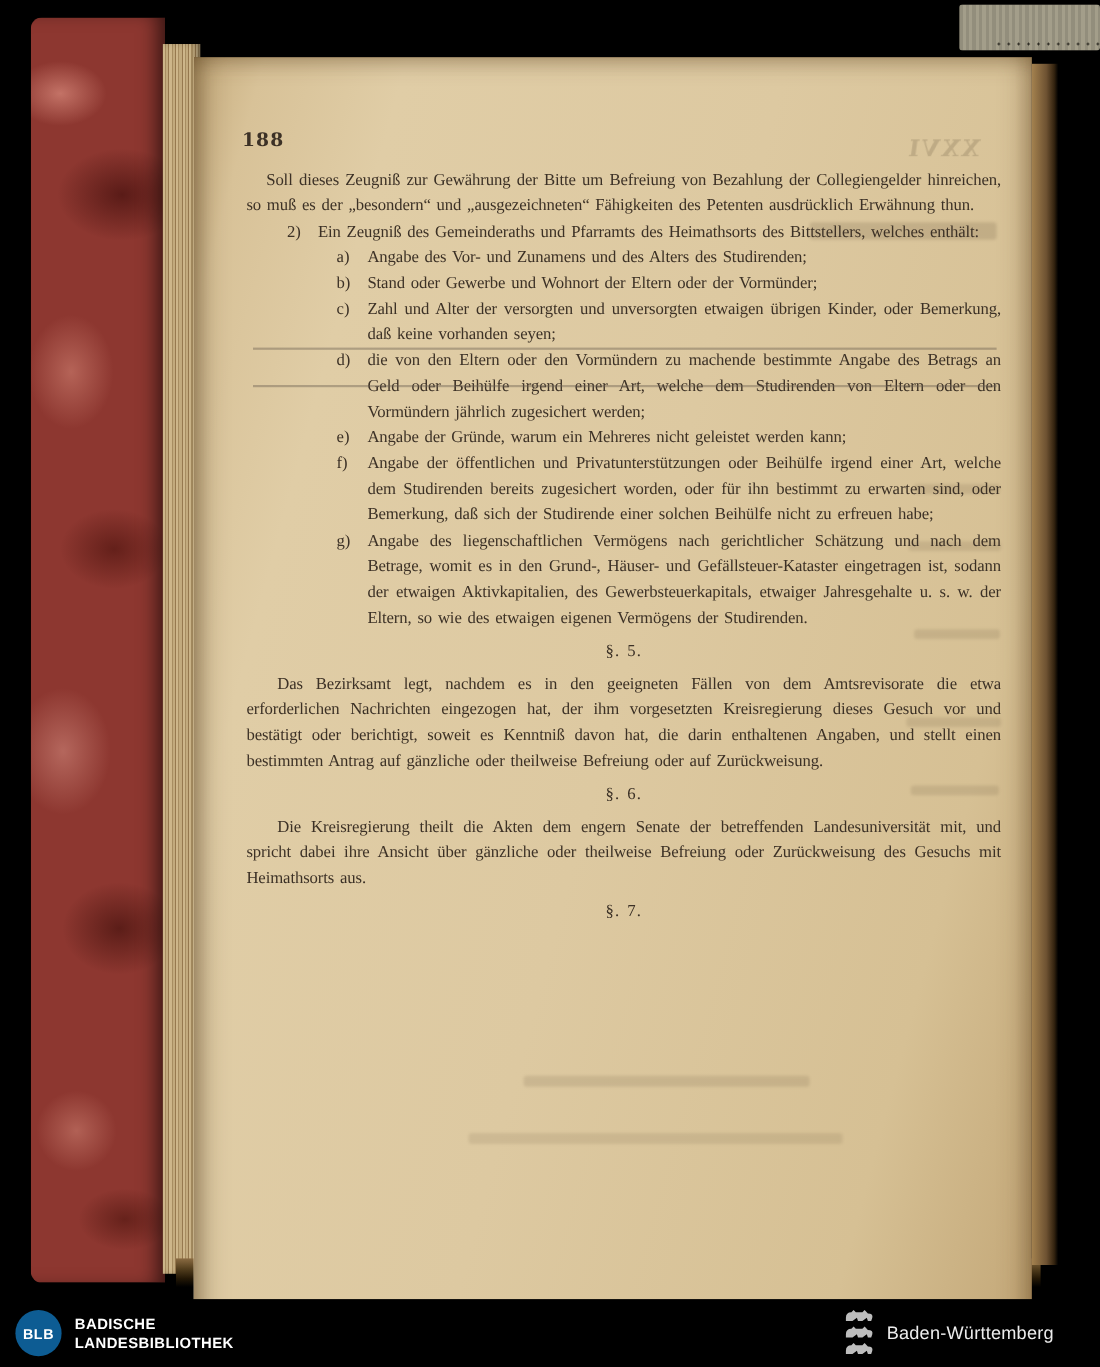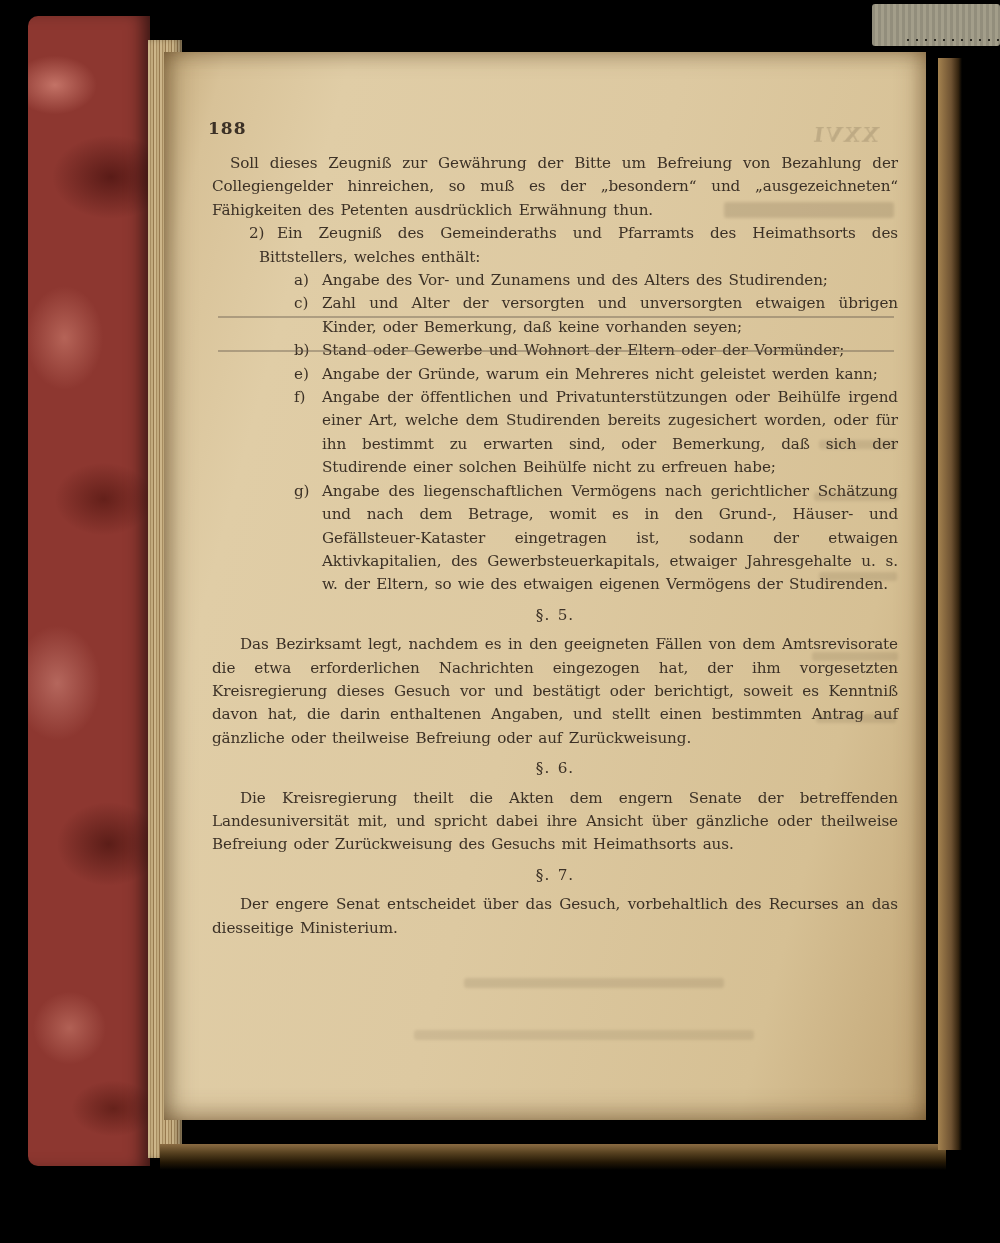--- a/index.html
+++ b/index.html
@@ -53,21 +53,21 @@
   }
 
   
   .page-right-edge{
     position:absolute;left:938px;top:58px;width:24px;height:1092px;
     background:linear-gradient(90deg,#a4824f 0%,#6e5232 55%,#33230f 85%,#000 100%);
   }
 
   
   .page{
-    position:absolute;left:164px;top:52px;width:762px;height:1068px;
+    position:absolute;left:176px;top:52px;width:762px;height:1189px;
     background:linear-gradient(105deg,
       #c6ac7e 0%,#d8c298 6%,#e0cda6 18%,#ddc9a1 50%,#d6c094 82%,#c2a676 100%);
     box-shadow:
       inset 18px 0 26px -14px rgba(70,45,15,.55),
       inset -16px 0 24px -12px rgba(90,60,25,.5),
       inset 0 -18px 26px -14px rgba(90,60,25,.45),
       inset 0 14px 22px -12px rgba(90,60,25,.35);
   }
 
   .page-number{
@@ -98,21 +98,21 @@
   .rule{position:absolute;left:54px;width:676px;height:2px;background:rgba(105,92,78,.42);z-index:3;}
   .rule1{top:264px;}
   .rule2{top:298px;}
 
   
   .page-text{
     position:absolute;left:48px;top:100px;width:686px;z-index:2;
     font:15.2px/23.4px "DejaVu Serif",serif;color:#3c3126;
     text-align:justify;word-spacing:1.6px;letter-spacing:-0.1px;
   }
-  .page-text p{margin:0;}
+  .page-text p{margin:0;font-family:Liberation Serif, serif;}
   .p-intro1{margin-left:47px;text-indent:18px;}
   .p-intro2{margin-left:47px;text-indent:45px;}
   .p-item2{padding-left:47px;text-indent:-10px;}
   .p-sub{padding-left:110px;text-indent:-28px;}
   .si-label{display:inline-block;width:28px;text-indent:0;}
   .p-closing{padding-left:109px;text-indent:28px;margin-top:1px;}
   .p-heading{text-align:center;text-indent:0;margin:7px 0 6px 0 !important;letter-spacing:1px;}
   .p-section{text-indent:28px;}
 
   
@@ -159,33 +159,51 @@
     <div class="rule rule1"></div>
     <div class="rule rule2"></div>
 
     <div class="page-text">
 
       <p class="p-intro1">Soll dieses Zeugniß zur Gewährung der Bitte um Befreiung von Bezahlung der Collegiengelder hinreichen, so muß es der „besondern“ und „ausgezeichneten“ Fähigkeiten des Petenten ausdrücklich Erwähnung thun.</p>
 
       <p class="p-item2"><span class="si-label">2)</span><span>Ein Zeugniß des Gemeinderaths und Pfarramts des Heimathsorts des Bittstellers, welches enthält:</span></p>
 
       <p class="p-sub"><span class="si-label">a)</span><span>Angabe des Vor- und Zunamens und des Alters des Studirenden;</span></p>
+      <p class="p-sub"><span class="si-label">b)</span><span>Stand oder Gewerbe und Wohnort der Eltern oder der Vormünder;</span></p>
       <p class="p-sub"><span class="si-label">c)</span><span>Zahl und Alter der versorgten und unversorgten etwaigen übrigen Kinder, oder Bemerkung, daß keine vorhanden seyen;</span></p>
-      <p class="p-sub"><span class="si-label">b)</span><span>Stand oder Gewerbe und Wohnort der Eltern oder der Vormünder;</span></p>
+      <p class="p-sub"><span class="si-label">d)</span><span>die von den Eltern oder den Vormündern zu machende bestimmte Angabe des Betrags an Geld oder Beihülfe irgend einer Art, welche dem Studirenden von Eltern oder den Vormündern jährlich zugesichert werden;</span></p>
       <p class="p-sub"><span class="si-label">e)</span><span>Angabe der Gründe, warum ein Mehreres nicht geleistet werden kann;</span></p>
       <p class="p-sub"><span class="si-label">f)</span><span>Angabe der öffentlichen und Privatunterstützungen oder Beihülfe irgend einer Art, welche dem Studirenden bereits zugesichert worden, oder für ihn bestimmt zu erwarten sind, oder Bemerkung, daß sich der Studirende einer solchen Beihülfe nicht zu erfreuen habe;</span></p>
       <p class="p-sub"><span class="si-label">g)</span><span>Angabe des liegenschaftlichen Vermögens nach gerichtlicher Schätzung und nach dem Betrage, womit es in den Grund-, Häuser- und Gefällsteuer-Kataster eingetragen ist, sodann der etwaigen Aktivkapitalien, des Gewerbsteuerkapitals, etwaiger Jahresgehalte u. s. w. der Eltern, so wie des etwaigen eigenen Vermögens der Studirenden.</span></p>
 
 
       <p class="p-heading">§. 5.</p>
       <p class="p-section">Das Bezirksamt legt, nachdem es in den geeigneten Fällen von dem Amtsrevisorate die etwa erforderlichen Nachrichten eingezogen hat, der ihm vorgesetzten Kreisregierung dieses Gesuch vor und bestätigt oder berichtigt, soweit es Kenntniß davon hat, die darin enthaltenen Angaben, und stellt einen bestimmten Antrag auf gänzliche oder theilweise Befreiung oder auf Zurückweisung.</p>
 
       <p class="p-heading">§. 6.</p>
       <p class="p-section">Die Kreisregierung theilt die Akten dem engern Senate der betreffenden Landesuniversität mit, und spricht dabei ihre Ansicht über gänzliche oder theilweise Befreiung oder Zurückweisung des Gesuchs mit Heimathsorts aus.</p>
 
       <p class="p-heading">§. 7.</p>
-      <p class="p-section">Der engere Senat entscheidet über das Gesuch, vorbehaltlich des Recurses an das diesseitige Ministerium.</p>
 
     </div>
   </div>
 
+  <div class="footer">
+    <div class="blb-logo">BLB</div>
+    <div class="org-name">
+      <div>BADISCHE</div>
+      <div>LANDESBIBLIOTHEK</div>
+    </div>
+    <div class="footer-right">
+      <svg class="arms" viewBox="0 0 30 44" xmlns="http://www.w3.org/2000/svg">
+        <defs>
+          <path id="lion" d="M2 11 L2 8 Q2 3 7 3 L9 1 L11 3 L17 3 L19 1 L22 4 Q27 4 26 8 L25 11 L22 11 L21 8 L17 11 L13 11 L12 8 L8 11 Z" fill="#bdbdbd"></path>
+        </defs>
+        <use href="#lion" x="1" y="0"></use>
+        <use href="#lion" x="1" y="15"></use>
+        <use href="#lion" x="1" y="30"></use>
+      </svg>
+      <div class="state-name">Baden-Württemberg</div>
+    </div>
+  </div>
 
 </div>
 
 </body></html>

